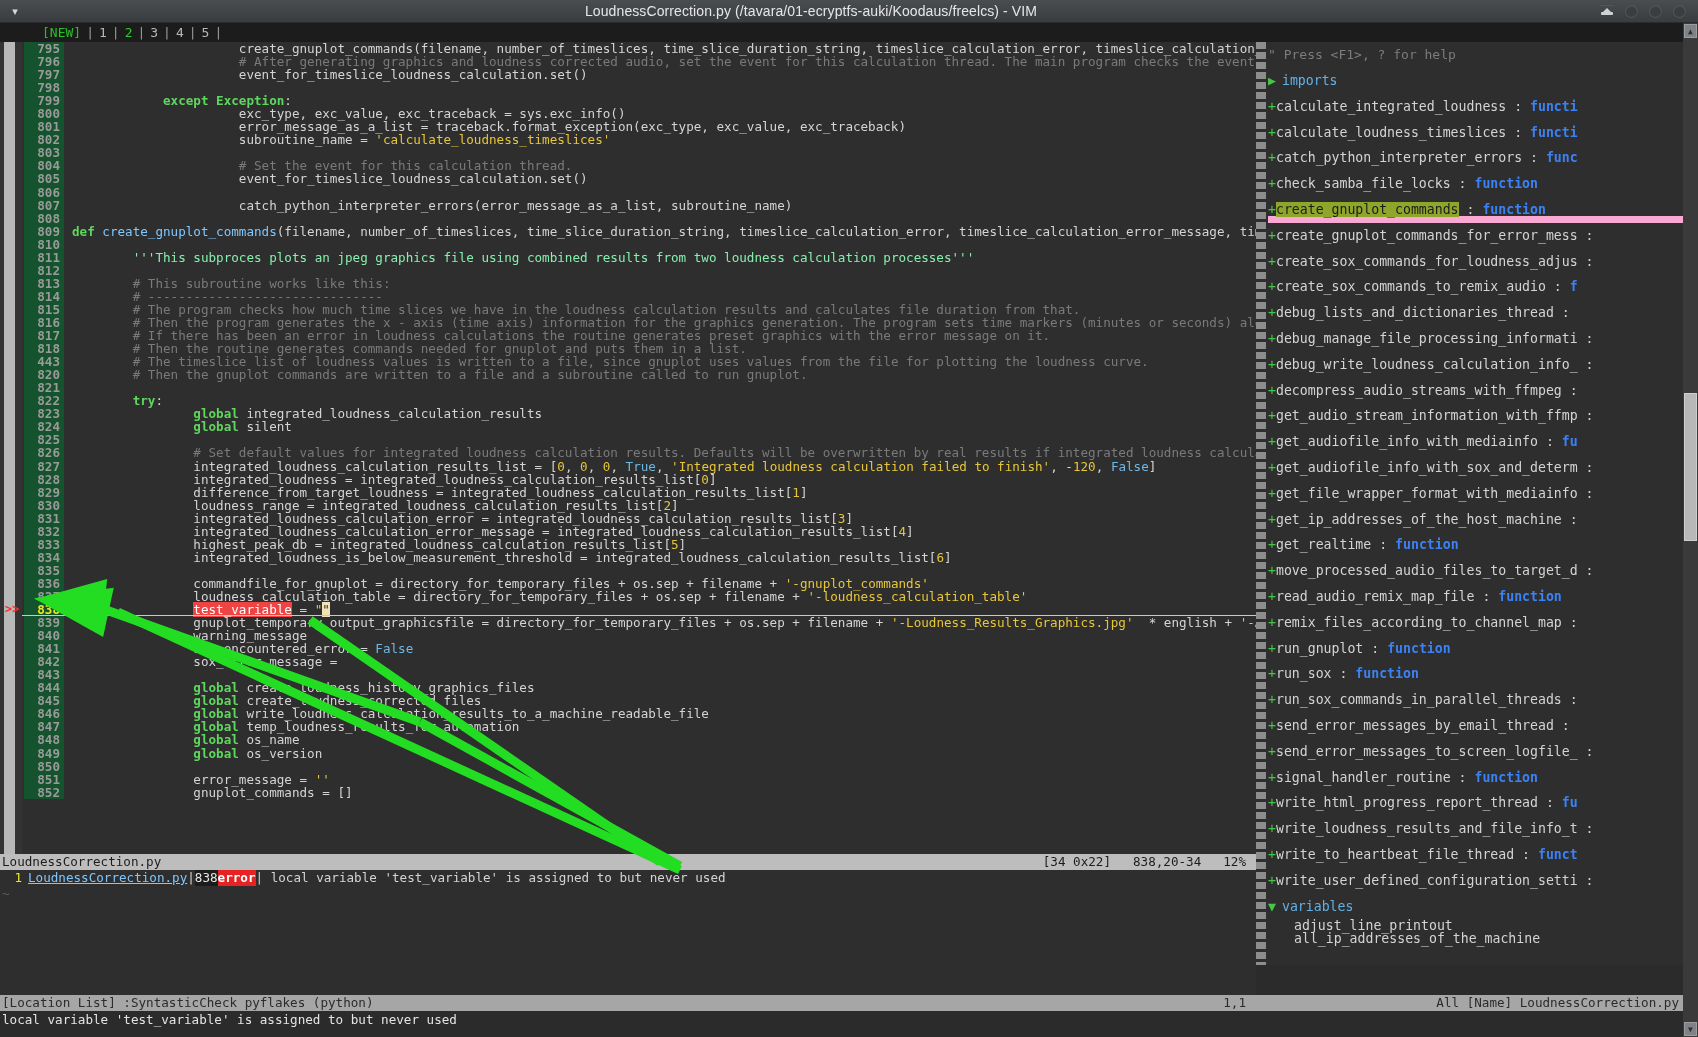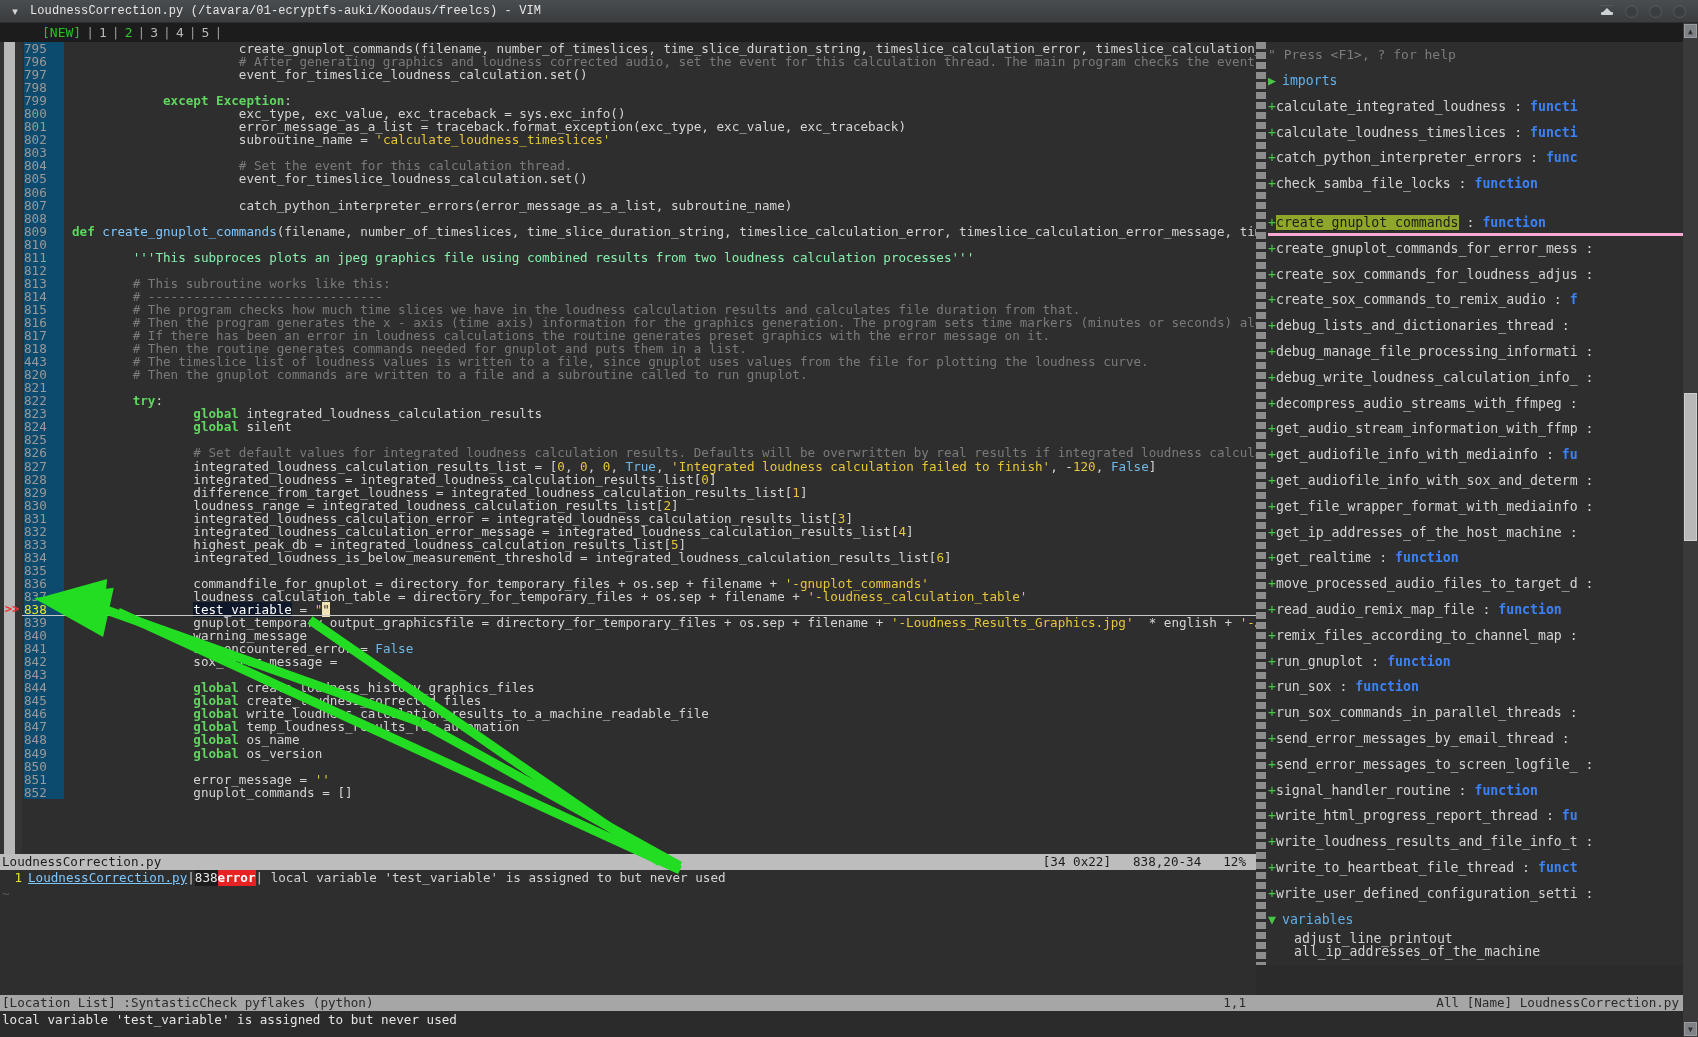--- a/index.html
+++ b/index.html
@@ -24,23 +24,23 @@
     border-bottom: 1px solid #2a2c2e;
     display: flex; align-items: center;
   }
   .titlebar .menu-chevron {
     width: 30px; text-align: center;
     color: #d8d8d8; font-size: 11px; line-height: 1;
     font-family: "DejaVu Sans", sans-serif;
     cursor: default;
   }
   .titlebar .wtitle {
-    flex: 1; text-align: left;
-    color: #e6e6e6; font-size: 12px;
-    font-family: Liberation Mono, monospace;
+    flex: 1; text-align: center;
+    color: #e6e6e6; font-size: 14px;
+    font-family: Liberation Sans, sans-serif;
     letter-spacing: 0.1px;
     white-space: nowrap; overflow: hidden;
   }
   .titlebar .wbtns {
     display: flex; align-items: center; gap: 11px;
     padding-right: 12px; padding-left: 8px;
   }
   .wbtn {
     width: 13px; height: 13px; border-radius: 50%;
     background: #3b3e41;
@@ -100,40 +100,41 @@
     position: relative; height: 13.05px; line-height: 13.05px;
     font-size: 12.6px;
     white-space: pre;
     display: flex;
   }
   .sign {
     width: 24px; min-width: 24px; text-align: center;
     color: #ff2d2d; font-weight: bold; font-size: 12px;
   }
   .lnum {
-    width: 40px; min-width: 40px; text-align: left;
+    width: 40px; min-width: 40px; text-align: right;
     color: #9a9a9a;
-    background: #0c4a6e;
+    background: #14532d;
     padding-right: 4px;
+    font-weight: bold;
   }
   .row.err .lnum { color: #e8e82a; }
   .codetext { padding-left: 8px; color: #d4d4d4; }
 
   
   .kw   { color: #5fd75f; font-weight: bold; }
   .def  { color: #5fd75f; font-weight: bold; }
   .fn   { color: #7fc7ff; }
   .str  { color: #e6c63a; }
   .cmt  { color: #7a7a7a; }
   .num  { color: #e6c63a; }
   .bool { color: #6fb8e6; }
   .doc  { color: #86efac; }
   .plain{ color: #d4d4d4; }
 
-  .errhl { background: #0f172a; color: #ffffff; }
+  .errhl { background: #ef4444; color: #ffffff; }
   .cursorblk { background: #f2e2b8; color: #2e2e2e; }
   .cursorline-under {
     position: absolute; left: 22px; right: 0; bottom: 0;
     height: 1px; background: #c9c9c9;
   }
 
   
   .tagbar {
     position: absolute; top: 42px; left: 1256px;
     width: 427px; height: 923px;
@@ -153,21 +154,21 @@
   .trow.help { color: #7c7c7c; font-size: 13px; height: 26px; line-height: 26px; }
   .trow.group { color: #62b0e8; }
   .trow.group .arrow { color: #46c846; padding-right: 6px; }
   .trow .plus { color: #46c846; }
   .trow .tname { color: #d4d4d4; }
   .trow .ttype { color: #3b82f6; font-weight: bold; }
   .trow .tcolon { color: #cfcfcf; }
   .trow.sel .tname {
     background: #8ea62a; color: #1c1c1c;
   }
-  .trow.sel { border-bottom: 3px solid #f9a8d4; margin-top: 13px; }
+  .trow.sel { border-bottom: 7px solid #f9a8d4; }
   .trow.var { color: #d4d4d4; padding-left: 26px; font-size: 13.2px;
               height: 13.1px; line-height: 13.1px; }
 
   
   .vscroll {
     position: absolute; top: 23px; left: 1683px;
     width: 15px; height: 1014px;
     background: #3a3a3a;
   }
   .vscroll .up, .vscroll .down {

